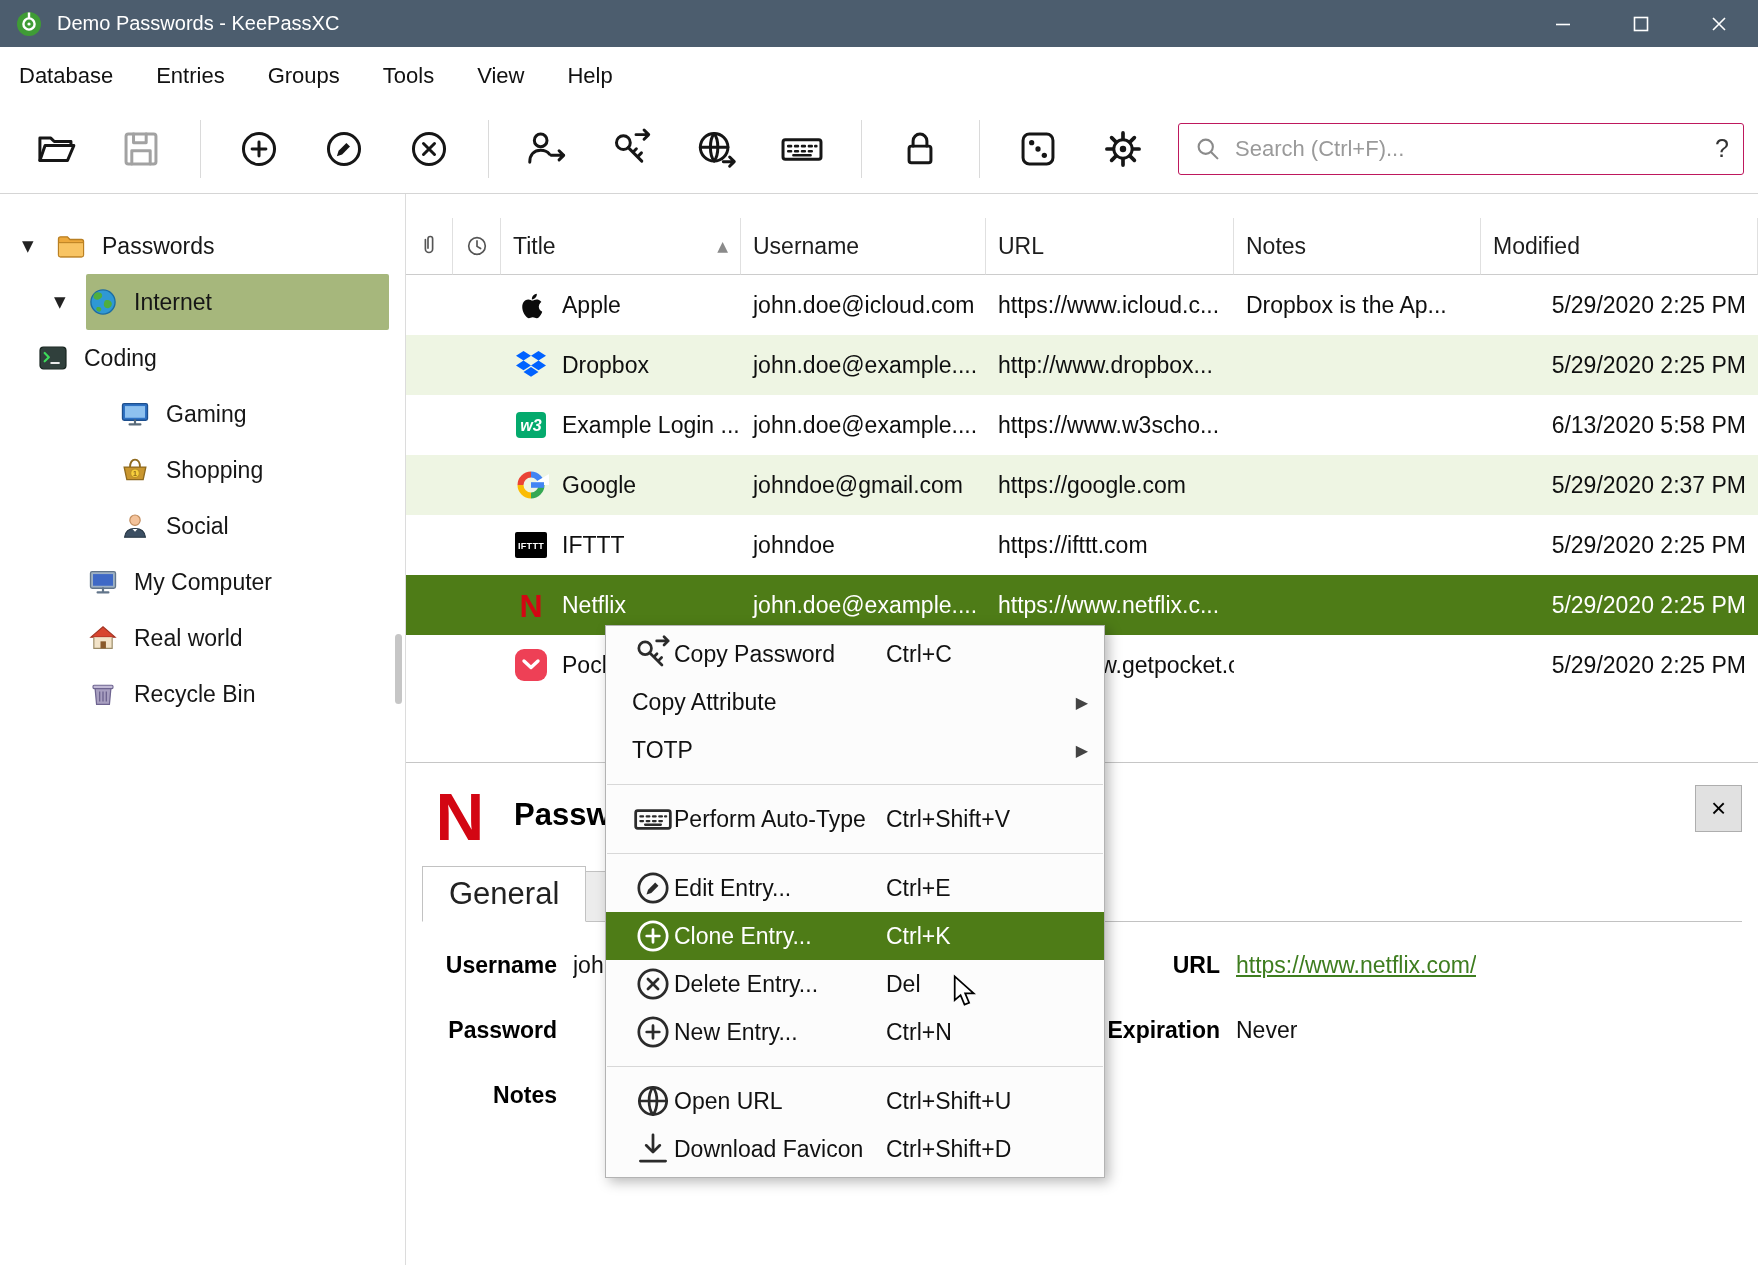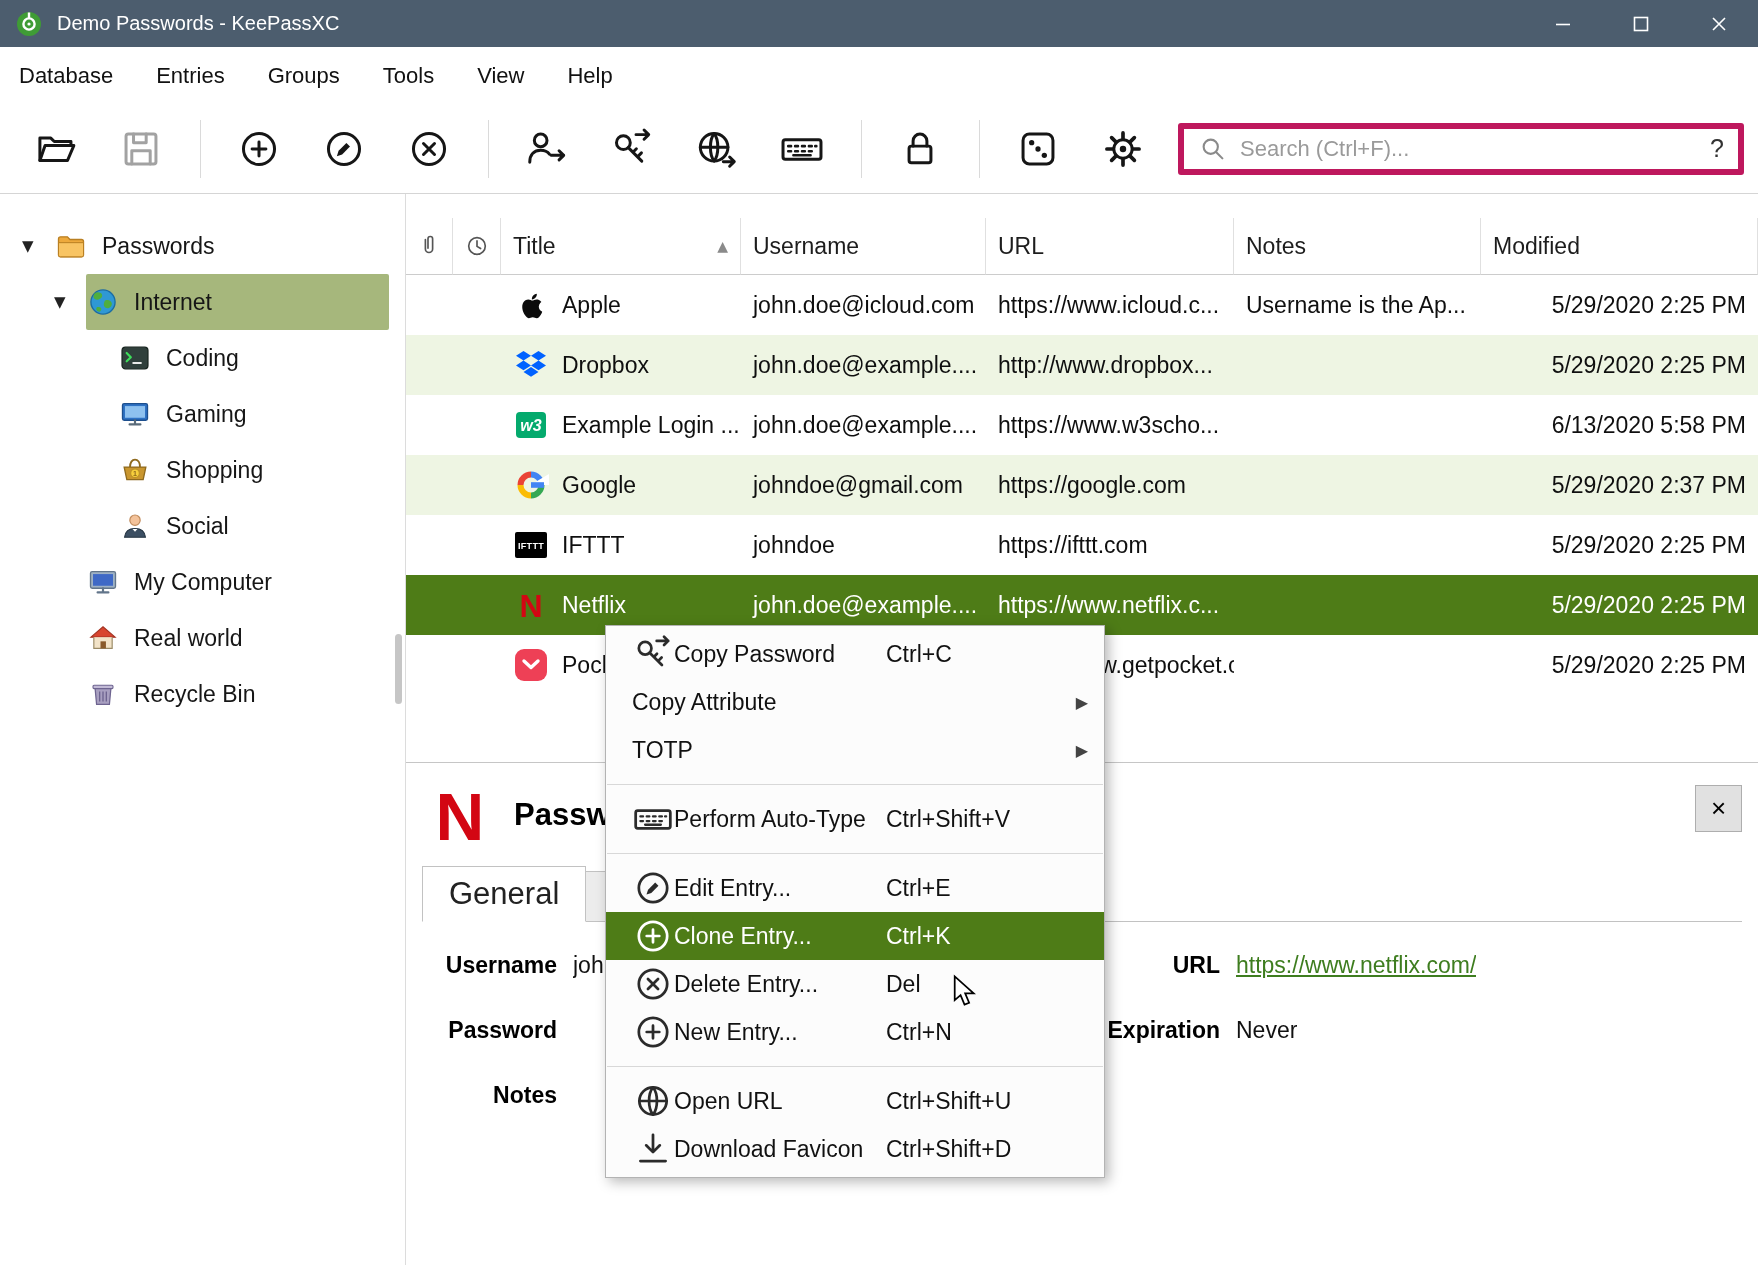--- a/index.html
+++ b/index.html
@@ -18,21 +18,21 @@
   .menubar { height:57px; background:#fff; display:flex; align-items:center; padding-left:4px; font-size:22px; }
   .menu-item { padding:8px 15px; margin-right:13px; }
 
   
   .toolbar { height:90px; border-bottom:1px solid #d5d5d5; display:flex; align-items:center; padding:0 14px 0 26px; background:#fff; flex:0 0 auto; }
   .tb-left { display:flex; align-items:center; }
   .tb-btn { width:60px; height:62px; display:flex; align-items:center; justify-content:center; color:#161616; margin-right:25px; }
   .tb-btn.disabled { color:#a2a2a2; }
   .tb-btn .icon { width:46px; height:46px; }
   .tb-sep { width:1px; height:58px; background:#dadada; margin:0 28px 0 4px; }
-  .search-box { margin-left:auto; width:592px; height:52px; border:6px solid #be185d; border-radius:3px; display:flex; align-items:center; padding:0 14px; background:#fff; }
+  .search-box { margin-left:auto; width:592px; height:52px; border:1px solid #be185d; border-radius:3px; display:flex; align-items:center; padding:0 14px; background:#fff; }
   .search-box .icon { width:30px; height:30px; color:#8a8a8a; margin-right:12px; flex:0 0 auto; }
   .search-box input { border:none; outline:none; flex:1; font-size:22px; color:#333; font-family:inherit; background:transparent; min-width:0; }
   .search-box input::placeholder { color:#9a9a9a; }
   .search-help { font-size:25px; color:#333; margin-left:10px; }
 
   
   .main { flex:1; display:flex; min-height:0; }
   .sidebar { width:406px; flex:0 0 406px; border-right:1px solid #dcdcdc; padding-top:24px; position:relative; background:#fff; }
   .tree-item { height:56px; display:flex; align-items:center; font-size:23px; color:#161616; }
   .tree-exp { width:36px; font-size:15px; color:#222; display:inline-flex; justify-content:flex-start; padding-left:4px; font-family:"DejaVu Sans",sans-serif; }
@@ -282,21 +282,21 @@
           <div class="tree-inner selected">
             <span class="icon tree-icon">
               <svg viewBox="0 0 36 36">
                 <circle cx="18" cy="18" r="14.5" fill="#2f98d4" stroke="#1b6ca3" stroke-width="1.6"></circle>
                 <path fill="#4fae3d" d="M10 6.5c3.5-.8 6.5.7 7 3s-1.5 4.5-4.5 5.5S6.5 14 6.5 11.5 8 7 10 6.5zM21 16c3.5-1.5 7 .5 7.5 3.5s-2 6-5 6-5-2.5-4.5-5 .5-3.5 2-4.5zM12 24c2-.5 4 .5 4 2.5s-1.5 3.5-3.5 3S9.5 27 10 25.5s1-1.3 2-1.5z"></path>
               </svg>
             </span>
             <span class="tree-label">Internet</span>
           </div>
         </div>
-        <div class="tree-item" style="padding-left: 82px;">
+        <div class="tree-item" style="">
           <span class="tree-exp"></span>
           <div class="tree-inner">
             <span class="icon tree-icon">
               <svg viewBox="0 0 36 36">
                 <rect x="2.5" y="5" width="31" height="26" rx="4" fill="#30403c" stroke="#17241f" stroke-width="1.6"></rect>
                 <path d="M8 12l5 5-5 5" stroke="#3ddc5a" stroke-width="2.6" fill="none" stroke-linecap="round" stroke-linejoin="round"></path>
                 <path d="M16 24h9" stroke="#eaeaea" stroke-width="2.6" stroke-linecap="round"></path>
               </svg>
             </span>
             <span class="tree-label">Coding</span>
@@ -418,21 +418,21 @@
               <span>Modified</span>
             </div>
             <div class="erow"><div class="cell"></div><div class="cell"></div><div class="cell">
                 <span class="icon entry-icon">
                   <svg viewBox="0 0 36 36">
                     <path fill="#0b0b0b" d="M25.8 19.6c0-3.1 2.5-4.6 2.6-4.7-1.4-2.1-3.6-2.4-4.4-2.4-1.9-.2-3.7 1.1-4.6 1.1-.9 0-2.4-1.1-4-1.1-2.1 0-4 1.2-5.1 3.1-2.2 3.8-.6 9.4 1.6 12.5 1 1.5 2.3 3.2 3.9 3.1 1.5-.1 2.1-1 4-1s2.4 1 4 1c1.7 0 2.7-1.5 3.7-3 1.2-1.7 1.7-3.4 1.7-3.5-.1 0-3.4-1.3-3.4-5.1z"></path>
                     <path fill="#0b0b0b" d="M22.6 10.6c.8-1 1.4-2.4 1.2-3.9-1.2.1-2.7.8-3.6 1.9-.8.9-1.5 2.4-1.3 3.8 1.4.1 2.8-.7 3.7-1.8z"></path>
                   </svg>
                 </span>
                 <span>Apple</span>
-              </div><div class="cell">john.doe@icloud.com</div><div class="cell">https://www.icloud.c...</div><div class="cell">Username is the Ap...</div><div class="cell right">5/29/2020 2:25 PM</div></div>
+              </div><div class="cell">john.doe@icloud.com</div><div class="cell">https://www.icloud.c...</div><div class="cell">Dropbox is the Ap...</div><div class="cell right">5/29/2020 2:25 PM</div></div>
             <div class="erow tint"><div class="cell"></div><div class="cell"></div><div class="cell">
                 <span class="icon entry-icon">
                   <svg viewBox="0 0 36 36">
                     <path fill="#0062ff" d="M10.5 4l7.5 4.8-7.5 4.8L3 8.8zM25.5 4L33 8.8l-7.5 4.8-7.5-4.8zM3 18.4l7.5-4.8 7.5 4.8-7.5 4.8zM25.5 13.6l7.5 4.8-7.5 4.8-7.5-4.8zM10.5 24.9l7.5-4.8 7.5 4.8L18 29.7z"></path>
                   </svg>
                 </span>
                 <span>Dropbox</span>
               </div><div class="cell">john.doe@example....</div><div class="cell">http://www.dropbox...</div><div class="cell"></div><div class="cell right">5/29/2020 2:25 PM</div></div>
             <div class="erow"><div class="cell"></div><div class="cell"></div><div class="cell">
                 <span class="icon entry-icon">

